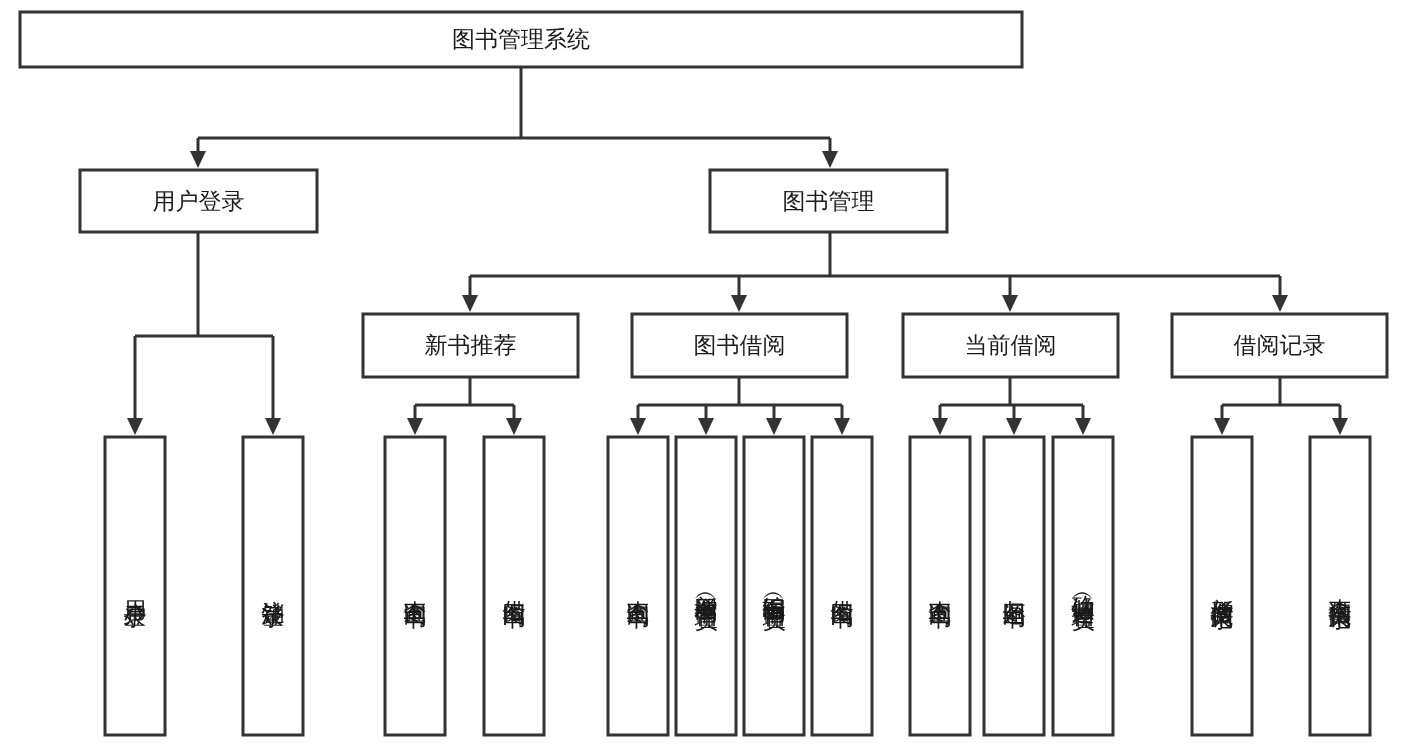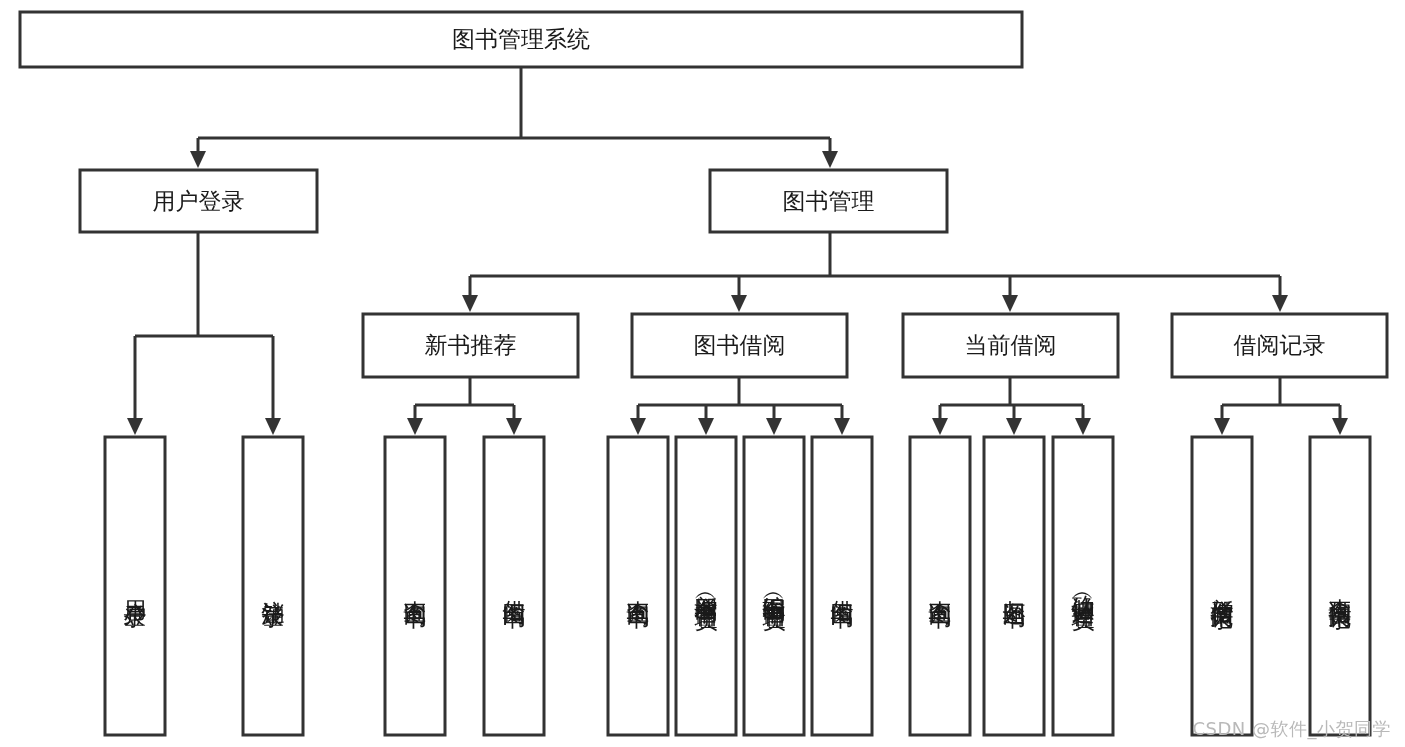--- a/index.html
+++ b/index.html
@@ -181,15 +181,14 @@
       <div class="node-label-v" style="left: 676px; top: 437px; width: 60px; height: 298px;">新增图书（管理员）</div>
       <div class="node-label-v" style="left: 744px; top: 437px; width: 60px; height: 298px;">编辑图书（管理员）</div>
       <div class="node-label-v" style="left: 812px; top: 437px; width: 60px; height: 298px;">借阅图书</div>
       <div class="node-label-v" style="left: 910px; top: 437px; width: 60px; height: 298px;">查询图书</div>
       <div class="node-label-v" style="left: 984px; top: 437px; width: 60px; height: 298px;">归还图书</div>
       <div class="node-label-v" style="left: 1053px; top: 437px; width: 60px; height: 298px;">确认归还（管理员）</div>
       <div class="node-label-v" style="left: 1192px; top: 437px; width: 60px; height: 298px;">新增借阅记录</div>
       <div class="node-label-v" style="left: 1310px; top: 437px; width: 60px; height: 298px;">查询借阅记录</div>
     </div>
 
-  <div class="watermark">CSDN @软件_小贺同学</div>
 
 </div>
 
 </body></html>

